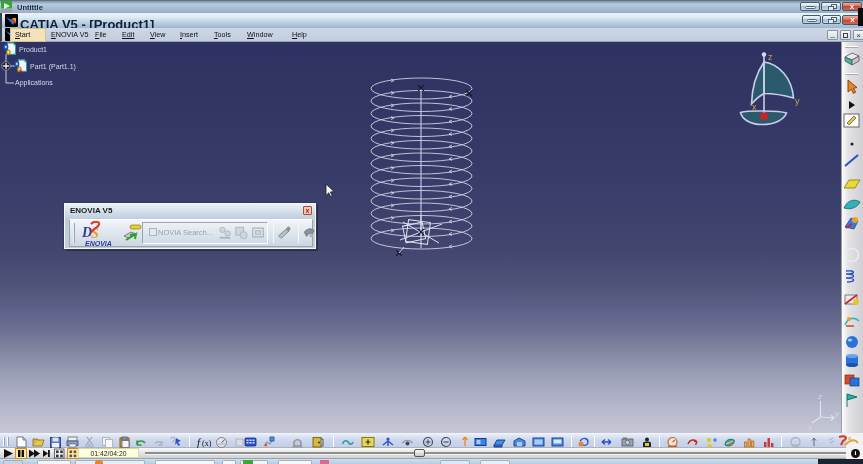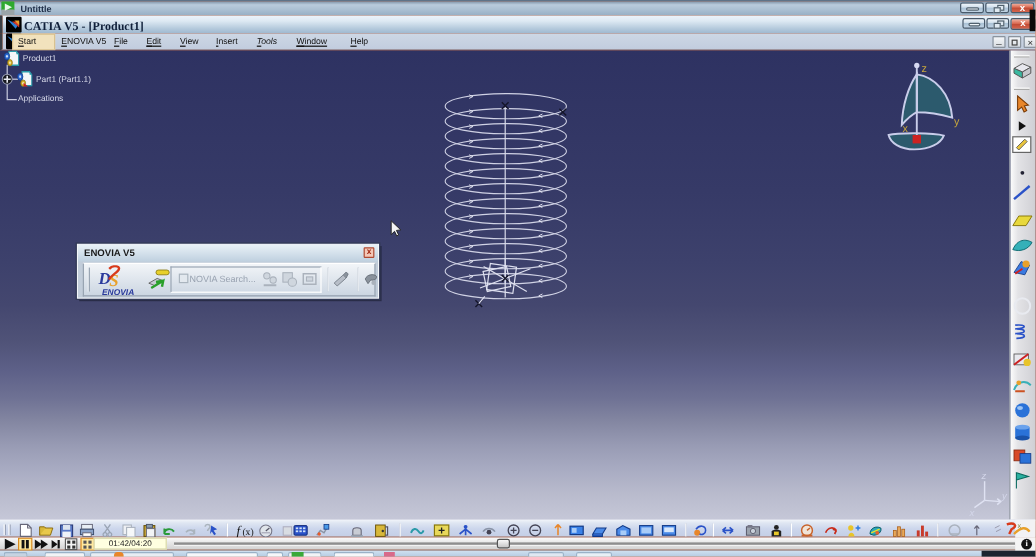--- a/index.html
+++ b/index.html
@@ -1,15 +1,15 @@
 <!DOCTYPE html>
 <html><head><meta charset="utf-8"><title>c</title><style>
 *{margin:0;padding:0;box-sizing:border-box;}
 html,body{width:863px;height:464px;overflow:hidden;font-family:"Liberation Sans",sans-serif;}
-#stage{position:relative;width:863px;height:464px;background:#c2410c;}
+#stage{position:relative;width:863px;height:464px;background:#4d7c0f;}
 .abs{position:absolute;}
 </style></head>
 <body>
 <div id="stage">
     <div class="abs" style="left:0;top:0;width:863px;height:13px;background:linear-gradient(180deg,#7d91a6 0%,#b9cbdc 25%,#aabfd2 60%,#96aec4 100%);border-top:1px solid #5f7388;">
  <svg class="abs" style="left:1px;top:0px" width="12" height="13" viewBox="0 0 12 13">
   <rect x="0" y="0" width="11" height="8" rx="1" fill="#2faa2f"></rect>
   <rect x="0" y="7" width="11" height="5" rx="1" fill="#9aa4a8"></rect>
   <polygon points="3,2 9,5 3,8" fill="#eafaea"></polygon>
  </svg>
@@ -26,21 +26,21 @@
       <span style="position:absolute;left:0;top:-1px;width:100%;text-align:center;color:#fff;font-size:8px;font-weight:bold;">x</span>
     </div>
 <div class="abs" style="left:0;top:13px;width:863px;height:15px;background:linear-gradient(180deg,#ecf3fa 0%,#dde9f3 30%,#b6cbdd 70%,#9db7cf 100%);border-left:2px solid #3a3f45;">
  <div class="abs" style="left:3px;top:1px;width:13px;height:13px;background:#000;border-radius:1px;">
    <svg width="13" height="13" viewBox="0 0 13 13">
           <path d="M1,2 L8,10 L10,7 Z" fill="#2a7fd4"></path>
           <path d="M5,4 L11,9 L11,4 Z" fill="#d43a2a"></path>
           <path d="M7,3 L11,7 L11,3 Z" fill="#e8a02a"></path>
         </svg>
  </div>
- <div class="abs" style="left:18px;top:3.5px;font-size:10px;font-weight:bold;color:#10203a;font-family:Liberation Serif, serif;">CATIA V5 - [Product1]</div>
+ <div class="abs" style="left:18px;top:3.5px;font-size:13px;font-weight:bold;color:#10203a;">CATIA V5 - [Product1]</div>
 </div>
 <div class="abs" style="left:802px;top:15px;width:19px;height:9px;background:linear-gradient(180deg,#f2f7fb 0%,#cfdeeb 45%,#aac2d6 50%,#c2d4e4 100%);border:1px solid #48596a;border-radius:2px;">
       <span style="position:absolute;left:4px;top:3px;width:10px;height:3px;background:#eef4f8;border:1px solid #51616e;border-radius:2px;"></span>
     </div>
 <div class="abs" style="left:822px;top:15px;width:19px;height:9px;background:linear-gradient(180deg,#f2f7fb 0%,#cfdeeb 45%,#aac2d6 50%,#c2d4e4 100%);border:1px solid #48596a;border-radius:2px;">
       <span style="position:absolute;left:8px;top:1px;width:6px;height:5px;border:1px solid #51616e;background:#dfe9f1;"></span>
       <span style="position:absolute;left:5px;top:3px;width:6px;height:5px;border:1px solid #51616e;background:#dfe9f1;"></span>
     </div>
 <div class="abs" style="left:842px;top:15px;width:21px;height:10px;background:linear-gradient(180deg,#f0b0a0 0%,#d96a52 45%,#c04a34 50%,#d4654e 100%);border:1px solid #48596a;border-radius:2px;">
       <span style="position:absolute;left:0;top:-1px;width:100%;text-align:center;color:#fff;font-size:8px;font-weight:bold;">x</span>
@@ -54,22 +54,22 @@
           <path d="M7,3 L11,7 L11,3 Z" fill="#e8a02a"></path>
         </svg>
  </div>
  <div class="abs" style="left:8px;top:0px;width:36px;height:14px;background:#f2e2bd;border:1px solid #d9c28f;"></div>
       <div class="abs" style="left:13px;top:2px;font-size:7.2px;color:#111;"><span style="text-decoration:underline;">S</span>tart</div>
       <div class="abs" style="left:49px;top:2px;font-size:7.2px;color:#111;"><span style="text-decoration:underline;">E</span>NOVIA V5</div>
       <div class="abs" style="left:93px;top:2px;font-size:7.2px;color:#111;"><span style="text-decoration:underline;">F</span>ile</div>
       <div class="abs" style="left:120px;top:2px;font-size:7.2px;color:#111;text-decoration:underline;"><span style="text-decoration:underline;">E</span>dit</div>
       <div class="abs" style="left:148px;top:2px;font-size:7.2px;color:#111;"><span style="text-decoration:underline;">V</span>iew</div>
       <div class="abs" style="left:178px;top:2px;font-size:7.2px;color:#111;"><span style="text-decoration:underline;">I</span>nsert</div>
-      <div class="abs" style="left:212px;top:2px;font-size:7.2px;color:#111;font-style:italic;"><span style="text-decoration:underline;">T</span>ools</div>
-      <div class="abs" style="left:245px;top:2px;font-size:7.2px;color:#111;text-decoration:underline;"><span style="text-decoration:underline;">W</span>indow</div>
+      <div class="abs" style="left:212px;top:2px;font-size:7.2px;color:#111;"><span style="text-decoration:underline;">T</span>ools</div>
+      <div class="abs" style="left:245px;top:2px;font-size:7.2px;color:#111;"><span style="text-decoration:underline;">W</span>indow</div>
       <div class="abs" style="left:290px;top:2px;font-size:7.2px;color:#111;"><span style="text-decoration:underline;">H</span>elp</div>
 </div>
 <div class="abs" style="left:827px;top:30px;width:11px;height:10px;background:linear-gradient(180deg,#f4f6f8,#d8dde2);border:1px solid #8b949e;border-radius:1px;font-size:8px;color:#333;text-align:center;line-height:9px;"><span style="position:relative;top:-2px;">_</span></div>
 <div class="abs" style="left:840px;top:30px;width:11px;height:10px;background:linear-gradient(180deg,#f4f6f8,#d8dde2);border:1px solid #8b949e;border-radius:1px;font-size:8px;color:#333;text-align:center;line-height:9px;"><span style="display:inline-block;width:5px;height:5px;border:1px solid #444;margin-top:1px;"></span></div>
 <div class="abs" style="left:853px;top:30px;width:11px;height:10px;background:linear-gradient(180deg,#f4f6f8,#d8dde2);border:1px solid #8b949e;border-radius:1px;font-size:8px;color:#333;text-align:center;line-height:9px;">×</div>
 <div class="abs" style="left:0;top:42px;width:863px;height:392px;background:linear-gradient(180deg,
  #2e3262 0%, #363a67 30%, #3d416c 45%, #44476f 54%, #505378 62%, #5d6088 68%, #6f7294 74%, #8487a2 79%, #989bb4 84%, #a8abc2 89%, #b8bacc 94%, #c6c8d8 100%);"></div>
 <svg class="abs" style="left:0;top:0;" width="863" height="464" viewBox="0 0 863 464">
       <path d="M6,54 L6,83 L14,83" stroke="#c9cbde" stroke-width="1" fill="none"></path>
       <path d="M10,66 L15,66" stroke="#c9cbde" stroke-width="1" fill="none"></path>

